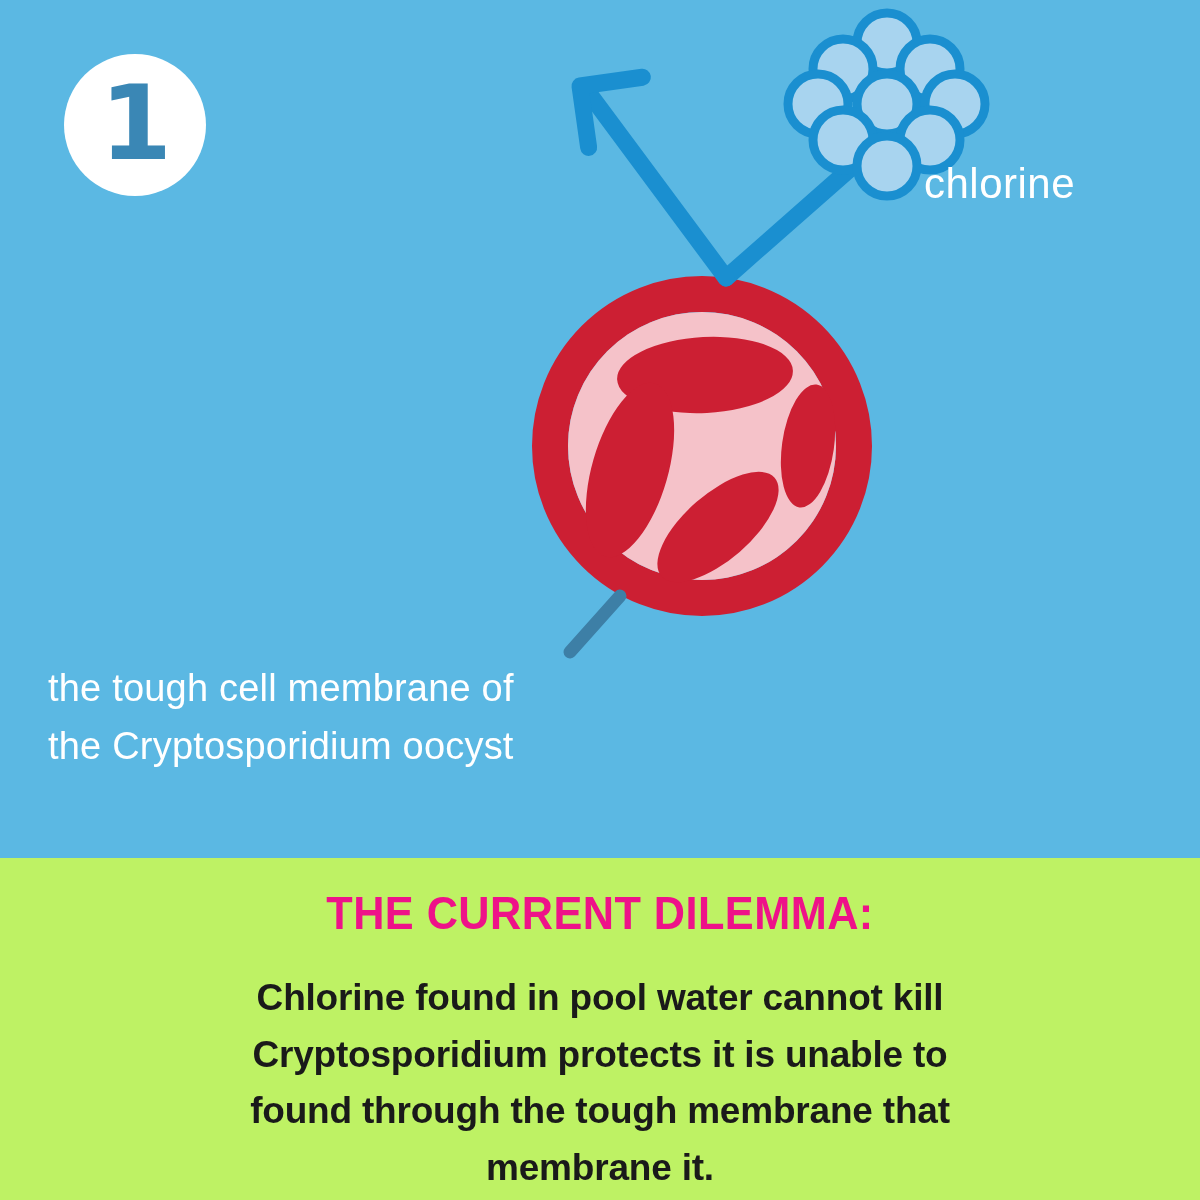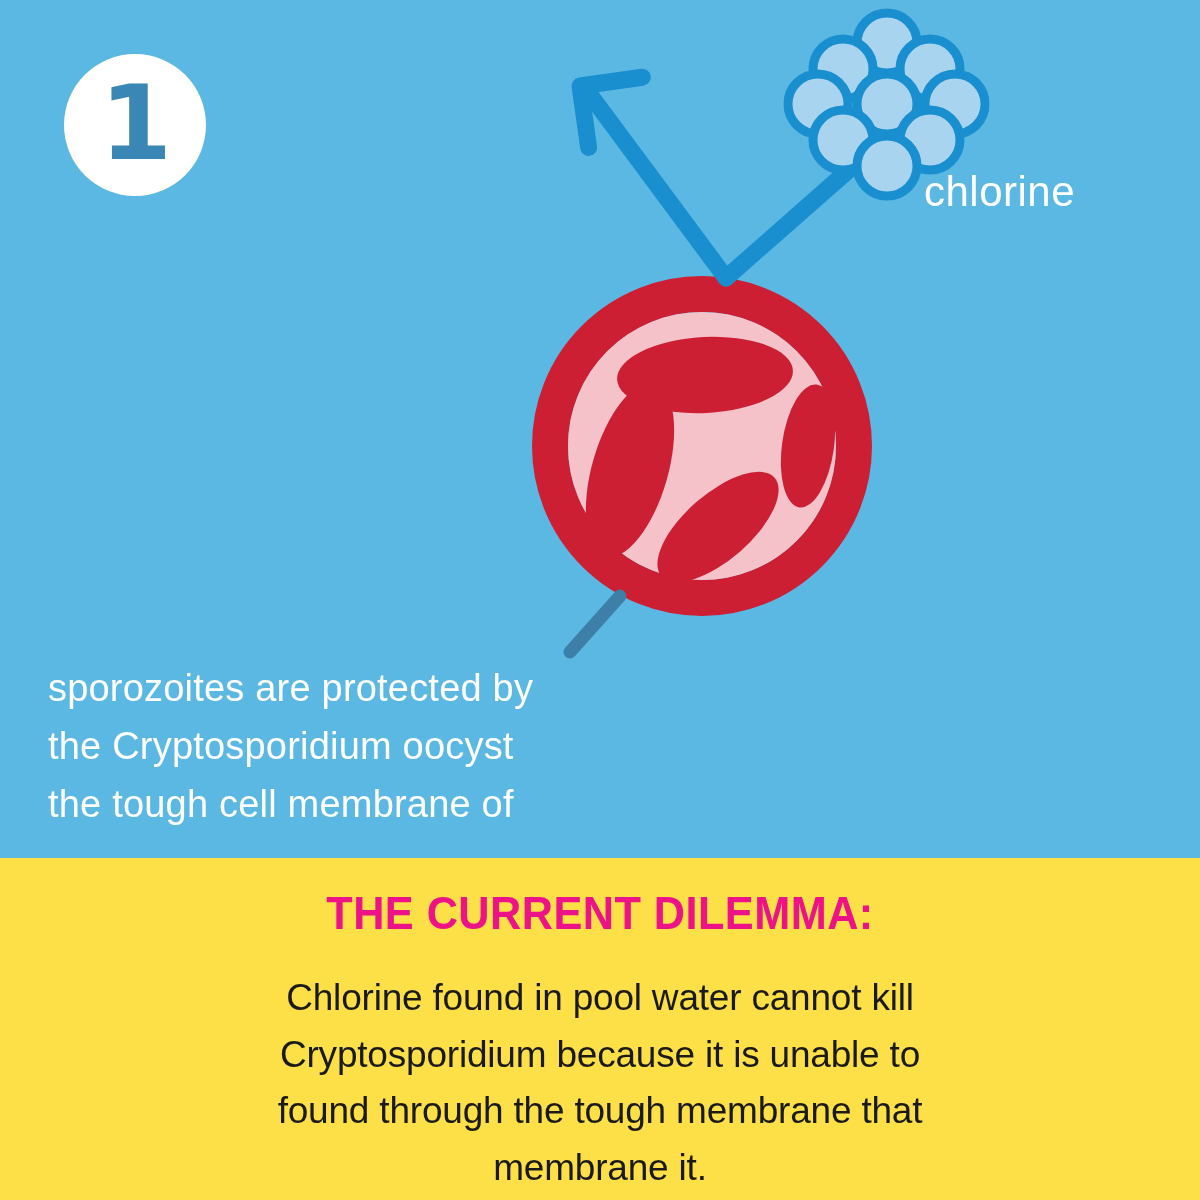--- a/index.html
+++ b/index.html
@@ -49,21 +49,21 @@
     line-height: 1;
     color: #3a87b5;
     letter-spacing: -2px;
     margin-top: -4px;
   }
 
   
   #chlorine-label {
     position: absolute;
     left: 924px;
-    top: 168px;
+    top: 160px;
     font-size: 42px;
     color: #ffffff;
     letter-spacing: 0.5px;
     font-weight: 400;
     white-space: nowrap;
   }
 
   
   #caption {
     position: absolute;
@@ -87,21 +87,21 @@
     pointer-events: none;
   }
 
   
   #text-panel {
     position: absolute;
     left: 0;
     top: 858px;
     width: 1200px;
     height: 342px;
-    background: #fde047;
+    background: #bef264;
   }
   #dilemma-heading {
     position: absolute;
     left: 0;
     top: 28px;
     width: 1200px;
     text-align: center;
     font-family: "Liberation Sans Narrow", "Liberation Sans", sans-serif;
     font-size: 46px;
     font-weight: 700;
@@ -113,21 +113,21 @@
     position: absolute;
     left: 120px;
     top: 112px;
     width: 960px;
     text-align: center;
     font-size: 37px;
     line-height: 1.53;
     color: #1a1a1a;
     letter-spacing: -0.2px;
   }
-  #dilemma-body .ln { display: block; white-space: nowrap; }
+  #dilemma-body .ln { display: block; white-space: nowrap; font-weight: bold; }
 </style>
 </head>
 <body>
 
 <div id="page">
 
   <div id="illustration-panel">
 
     <svg class="layer" viewBox="0 0 1200 858" xmlns="http://www.w3.org/2000/svg">
 
@@ -169,29 +169,28 @@
       <line x1="570" y1="652" x2="620" y2="596" stroke="#3d7fa6" stroke-width="13" stroke-linecap="round"></line>
     </svg>
 
     <div id="step-badge">
       <span class="num">1</span>
     </div>
 
     <div id="chlorine-label">chlorine</div>
 
     <div id="caption">
-      <span class="ln">sporozoites are protected by</span>
+      <span class="ln">the tough cell membrane of</span>
       <span class="ln">the Cryptosporidium oocyst</span>
-      <span class="ln">the tough cell membrane of</span>
     </div>
   </div>
 
   <div id="text-panel">
     <div id="dilemma-heading">THE CURRENT DILEMMA:</div>
     <div id="dilemma-body">
       <span class="ln">Chlorine found in pool water cannot kill</span>
-      <span class="ln">Cryptosporidium because it is unable to</span>
+      <span class="ln">Cryptosporidium protects it is unable to</span>
       <span class="ln">found through the tough membrane that</span>
       <span class="ln">membrane it.</span>
     </div>
   </div>
 
 </div>
 
 </body></html>

